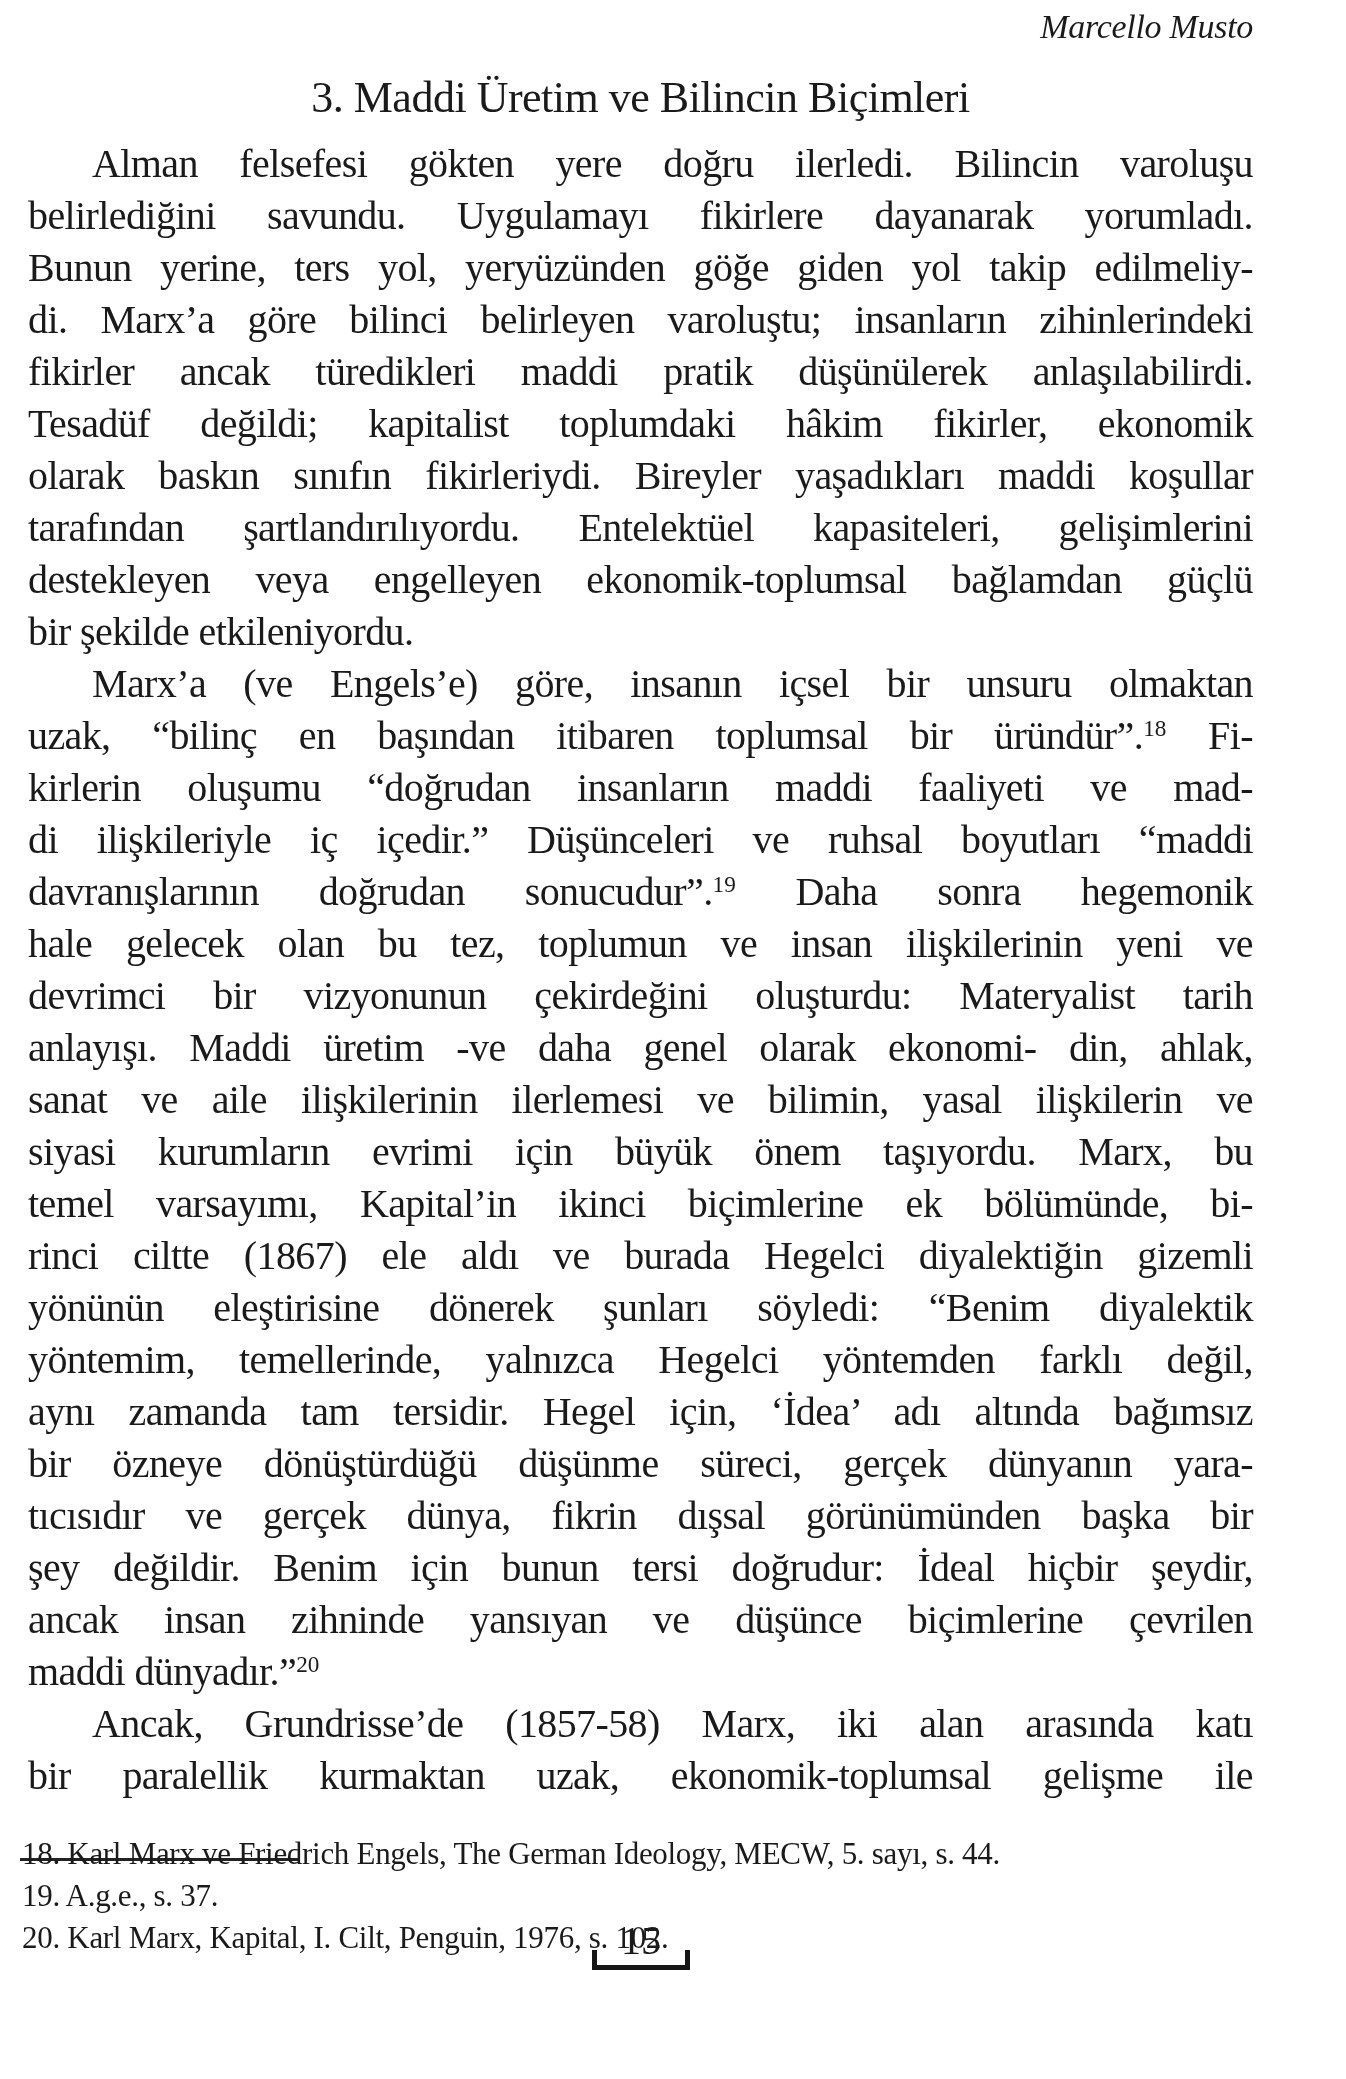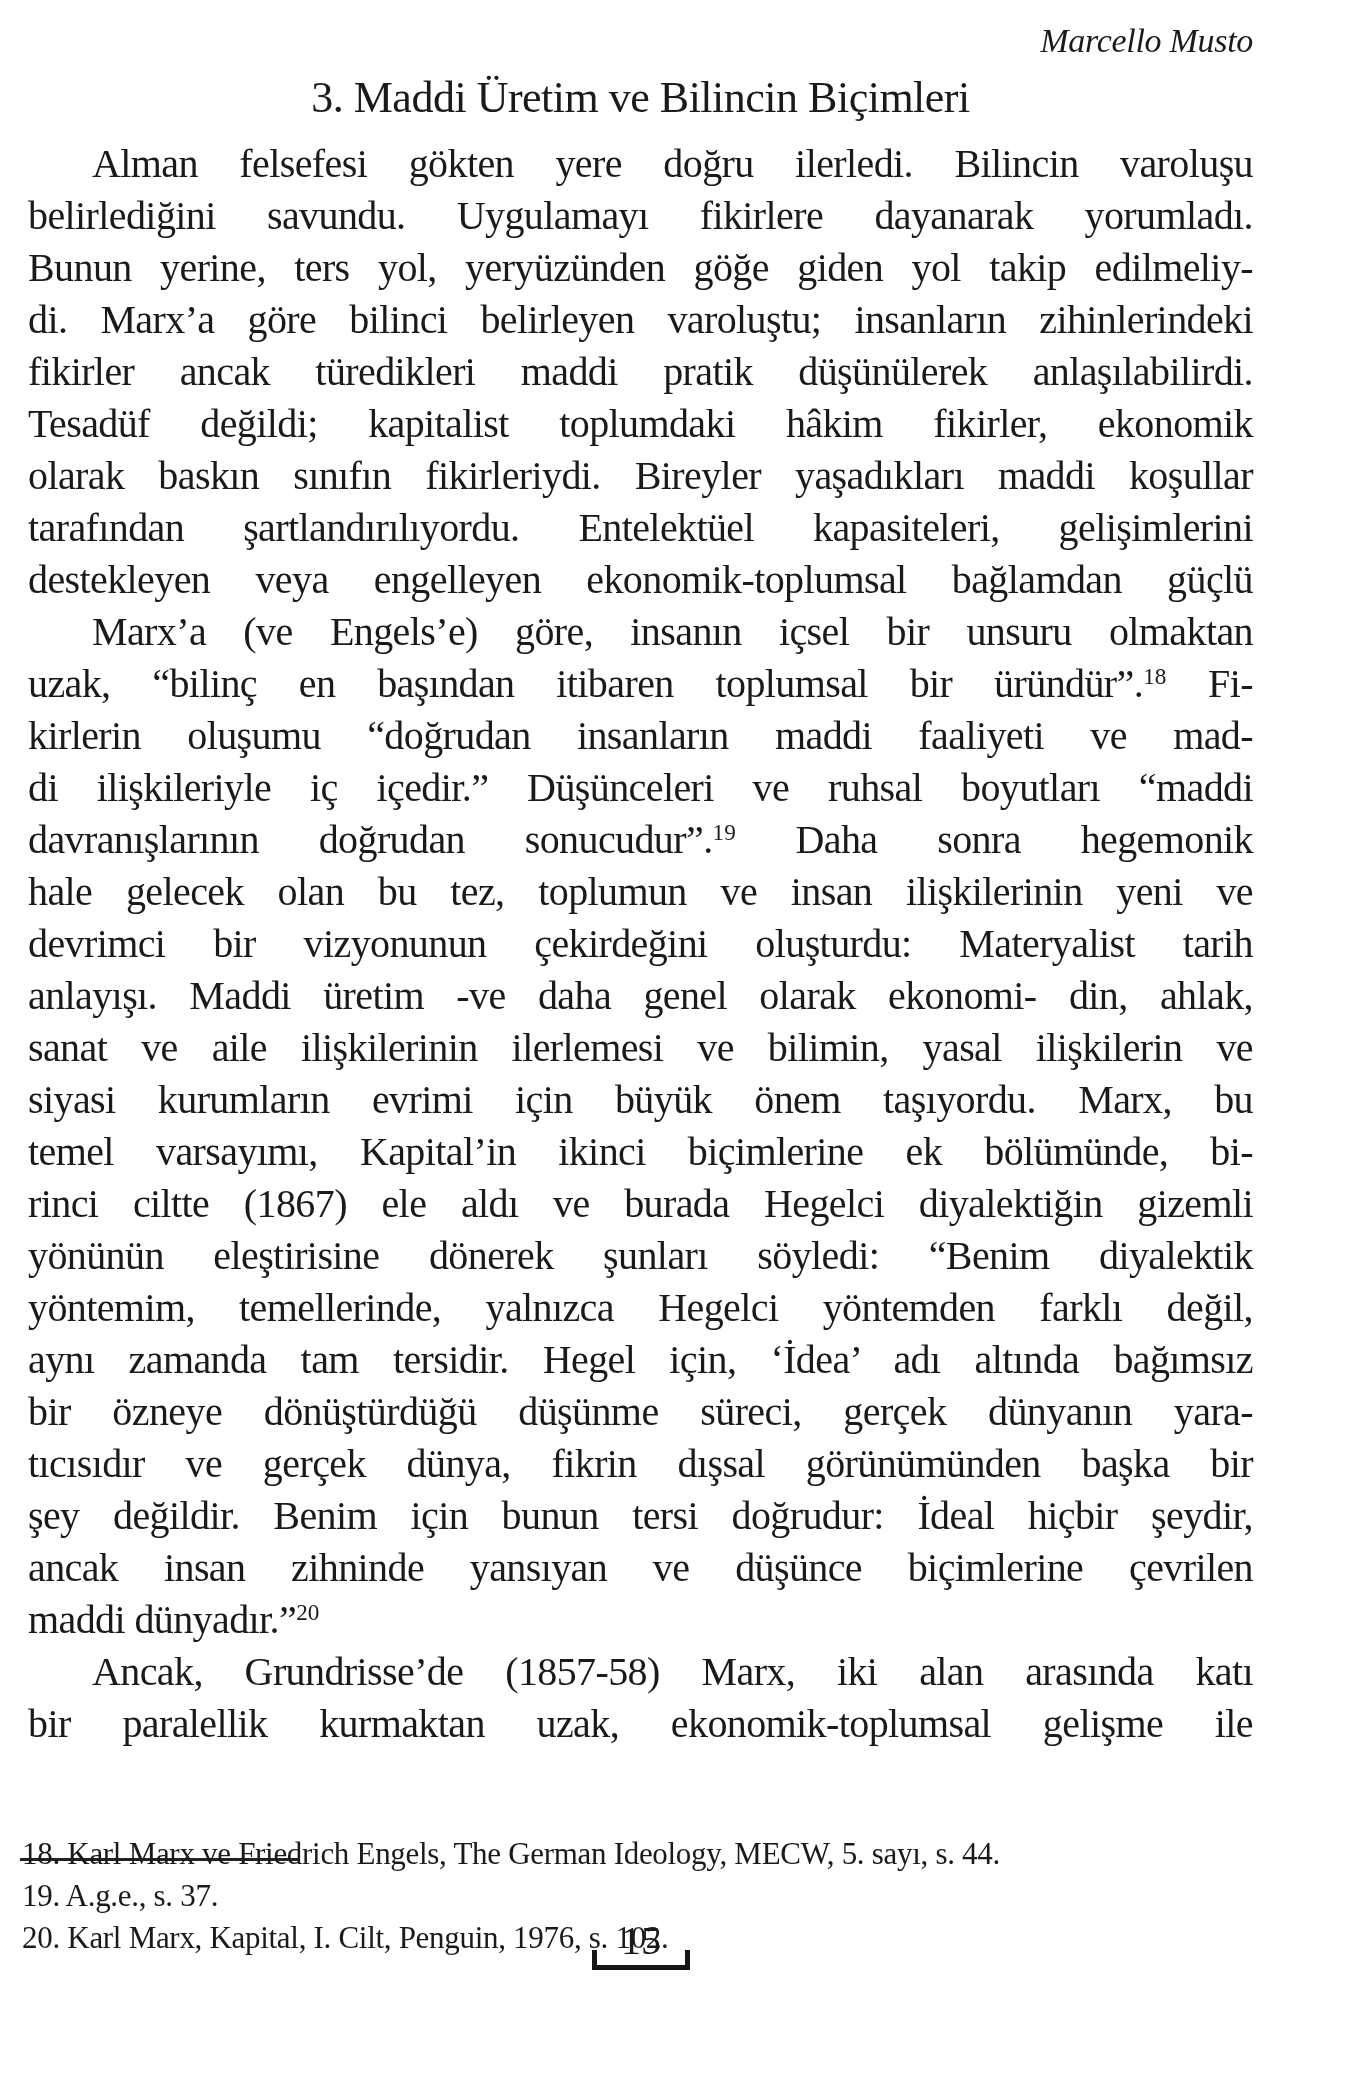--- a/index.html
+++ b/index.html
@@ -8,21 +8,21 @@
     width: 1346px;
     height: 2079px;
     margin: 0 auto;
     background: #ffffff;
     color: #1a1a1a;
     font-family: "Liberation Serif", serif;
     overflow: hidden;
   }
   .author {
     position: absolute;
-    top: 22px;
+    top: 8px;
     right: 93px;
     font-style: italic;
     font-size: 34px;
     letter-spacing: -0.3px;
     white-space: nowrap;
   }
   .heading {
     position: absolute;
     top: 72px;
     left: 28px;
@@ -115,20 +115,21 @@
       <div class="para">
         <div class="line indent"><span>Alman felsefesi gökten yere doğru ilerledi. Bilincin varoluşu</span></div>
         <div class="line"><span>belirlediğini savundu. Uygulamayı fikirlere dayanarak yorumladı.</span></div>
         <div class="line"><span>Bunun yerine, ters yol, yeryüzünden göğe giden yol takip edilmeliy-</span></div>
         <div class="line"><span>di. Marx’a göre bilinci belirleyen varoluştu; insanların zihinlerindeki</span></div>
         <div class="line"><span>fikirler ancak türedikleri maddi pratik düşünülerek anlaşılabilirdi.</span></div>
         <div class="line"><span>Tesadüf değildi; kapitalist toplumdaki hâkim fikirler, ekonomik</span></div>
         <div class="line"><span>olarak baskın sınıfın fikirleriydi. Bireyler yaşadıkları maddi koşullar</span></div>
         <div class="line"><span>tarafından şartlandırılıyordu. Entelektüel kapasiteleri, gelişimlerini</span></div>
         <div class="line"><span>destekleyen veya engelleyen ekonomik-toplumsal bağlamdan güçlü</span></div>
+        <div class="line last"><span>bir şekilde etkileniyordu.</span></div>
       </div>
       <div class="para">
         <div class="line indent"><span>Marx’a (ve Engels’e) göre, insanın içsel bir unsuru olmaktan</span></div>
         <div class="line"><span>uzak, “bilinç en başından itibaren toplumsal bir üründür”.</span><span class="sup">18</span><span> Fi-</span></div>
         <div class="line"><span>kirlerin oluşumu “doğrudan insanların maddi faaliyeti ve mad-</span></div>
         <div class="line"><span>di ilişkileriyle iç içedir.” Düşünceleri ve ruhsal boyutları “maddi</span></div>
         <div class="line"><span>davranışlarının doğrudan sonucudur”.</span><span class="sup">19</span><span> Daha sonra hegemonik</span></div>
         <div class="line"><span>hale gelecek olan bu tez, toplumun ve insan ilişkilerinin yeni ve</span></div>
         <div class="line"><span>devrimci bir vizyonunun çekirdeğini oluşturdu: Materyalist tarih</span></div>
         <div class="line"><span>anlayışı. Maddi üretim -ve daha genel olarak ekonomi- din, ahlak,</span></div>

